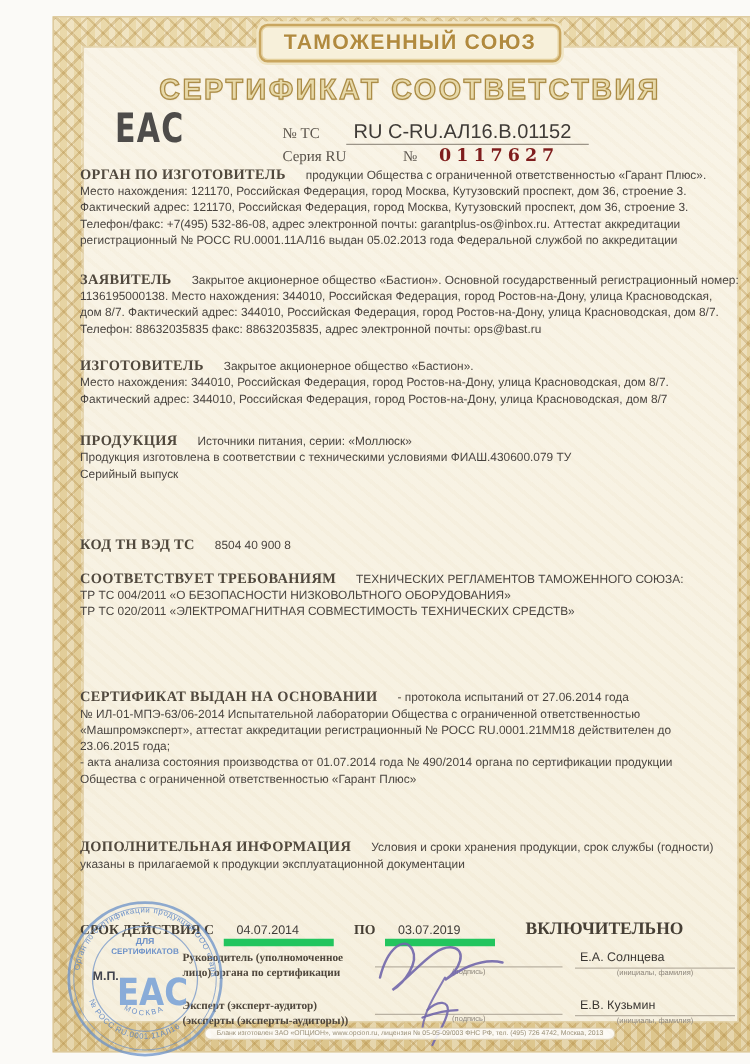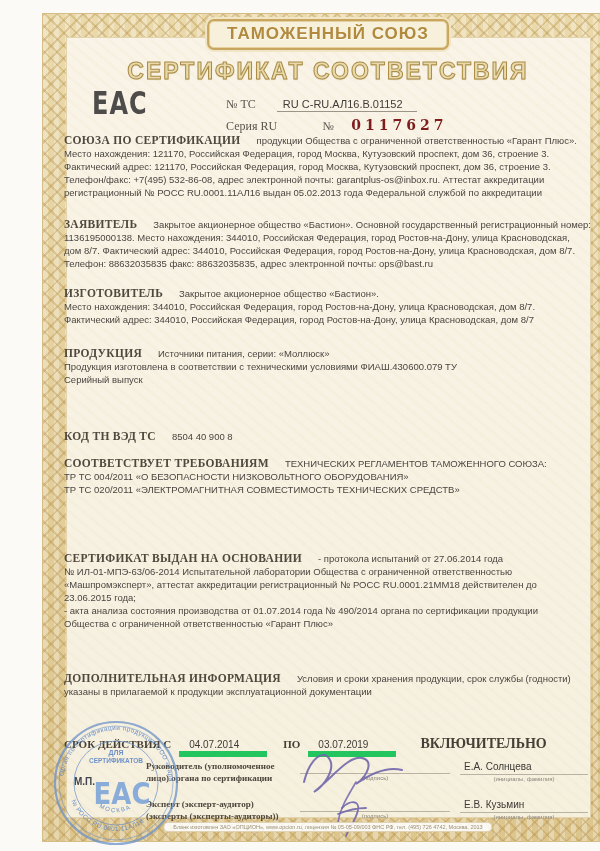--- a/index.html
+++ b/index.html
@@ -29,21 +29,21 @@
     letter-spacing:1px;color:#b18a3e;text-shadow:0 1px 0 rgba(255,255,255,.7);}
   .eac-mark{position:absolute;left:64px;top:84px;font-family:"DejaVu Sans",sans-serif;
     font-weight:800;font-size:24px;color:#4e4c4a;transform:scaleY(1.35);transform-origin:top left;
     letter-spacing:1px;}
   .cert-title{position:absolute;top:58px;left:0;width:100%;text-align:center;
     font-family:"Liberation Sans",sans-serif;font-weight:800;font-size:23px;letter-spacing:2px;
     color:#e7d9a9;-webkit-text-stroke:1px #ab8c47;text-shadow:0 1px 1px rgba(170,140,80,.35);}
 
   .certno-row{position:absolute;top:97px;left:198px;font-size:11px;color:#5a544c;}
   .certno-row .lbl{font-family:"Liberation Serif",serif;font-size:12px;margin-right:18px;}
-  .certno-row .val{font-family:"Liberation Sans",sans-serif;font-size:11px;color:#3f3b37;
+  .certno-row .val{font-family:"Liberation Sans",sans-serif;font-size:16px;color:#3f3b37;
     border-bottom:1px solid #9b9488;padding:0 14px 1px 6px;}
   .series-row{position:absolute;top:117px;left:198px;font-size:12px;color:#5a544c;}
   .series-row .lbl{font-family:"Liberation Serif",serif;margin-right:42px;}
   .series-row .sign{font-family:"Liberation Serif",serif;margin-right:14px;}
   .series-row .num{font-family:"DejaVu Serif",serif;font-weight:700;font-size:14px;
     color:#7f1d1d;letter-spacing:4px;}
 
   
   .section{position:absolute;left:36px;width:528px;font-size:9.5px;line-height:13px;color:#4a4540;}
   .sh{font-family:"Liberation Serif",serif;font-weight:700;font-size:11.5px;color:#50483d;
@@ -100,21 +100,21 @@
     <span class="val">RU C-RU.АЛ16.B.01152</span>
   </div>
 
   <div class="series-row">
     <span class="lbl">Серия RU</span>
     <span class="sign">№</span>
     <span class="num">0117627</span>
   </div>
 
   <div class="section s0">
-    <span class="sh">СОЮЗА ПО СЕРТИФИКАЦИИ</span><span class="sb">продукции Общества с ограниченной ответственностью «Гарант Плюс».
+    <span class="sh">ОРГАН ПО ИЗГОТОВИТЕЛЬ</span><span class="sb">продукции Общества с ограниченной ответственностью «Гарант Плюс».
 Место нахождения: 121170, Российская Федерация, город Москва, Кутузовский проспект, дом 36, строение 3.
 Фактический адрес: 121170, Российская Федерация, город Москва, Кутузовский проспект, дом 36, строение 3.
 Телефон/факс: +7(495) 532-86-08, адрес электронной почты: garantplus-os@inbox.ru. Аттестат аккредитации
 регистрационный № РОСС RU.0001.11АЛ16 выдан 05.02.2013 года Федеральной службой по аккредитации</span>
   </div>
 
   <div class="section s1">
     <span class="sh">ЗАЯВИТЕЛЬ</span><span class="sb">Закрытое акционерное общество «Бастион». Основной государственный регистрационный номер:
 1136195000138. Место нахождения: 344010, Российская Федерация, город Ростов-на-Дону, улица Красноводская,
 дом 8/7. Фактический адрес: 344010, Российская Федерация, город Ростов-на-Дону, улица Красноводская, дом 8/7.

